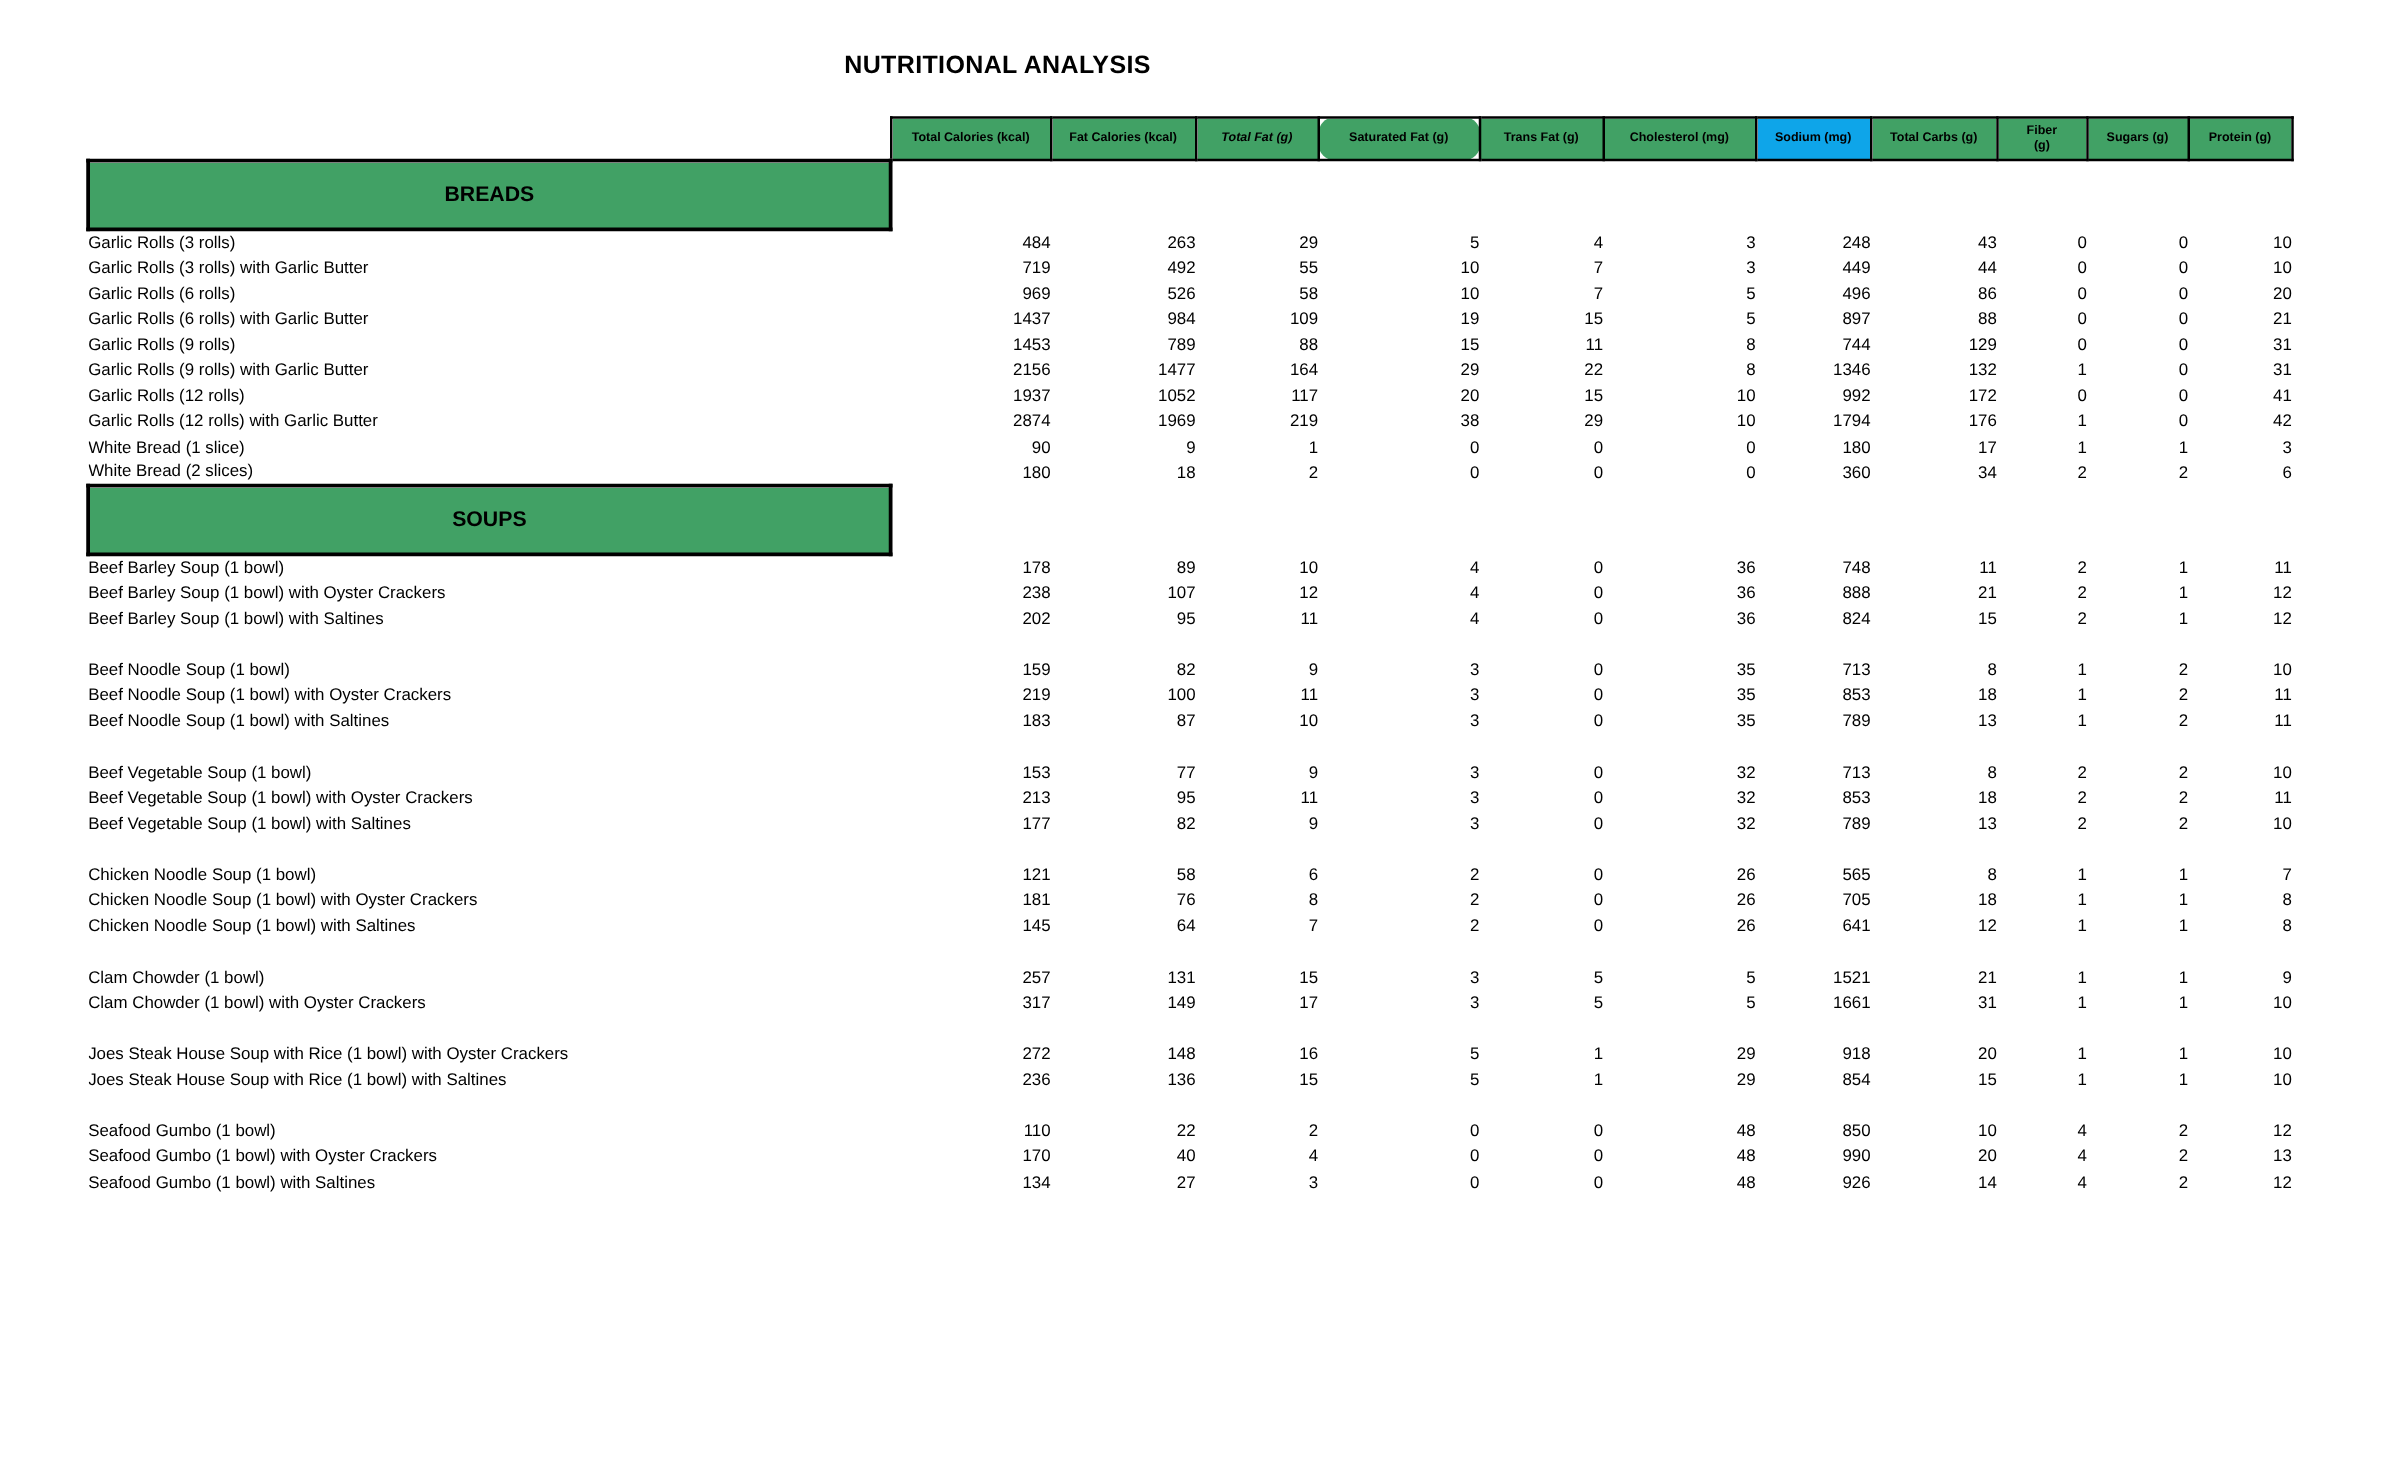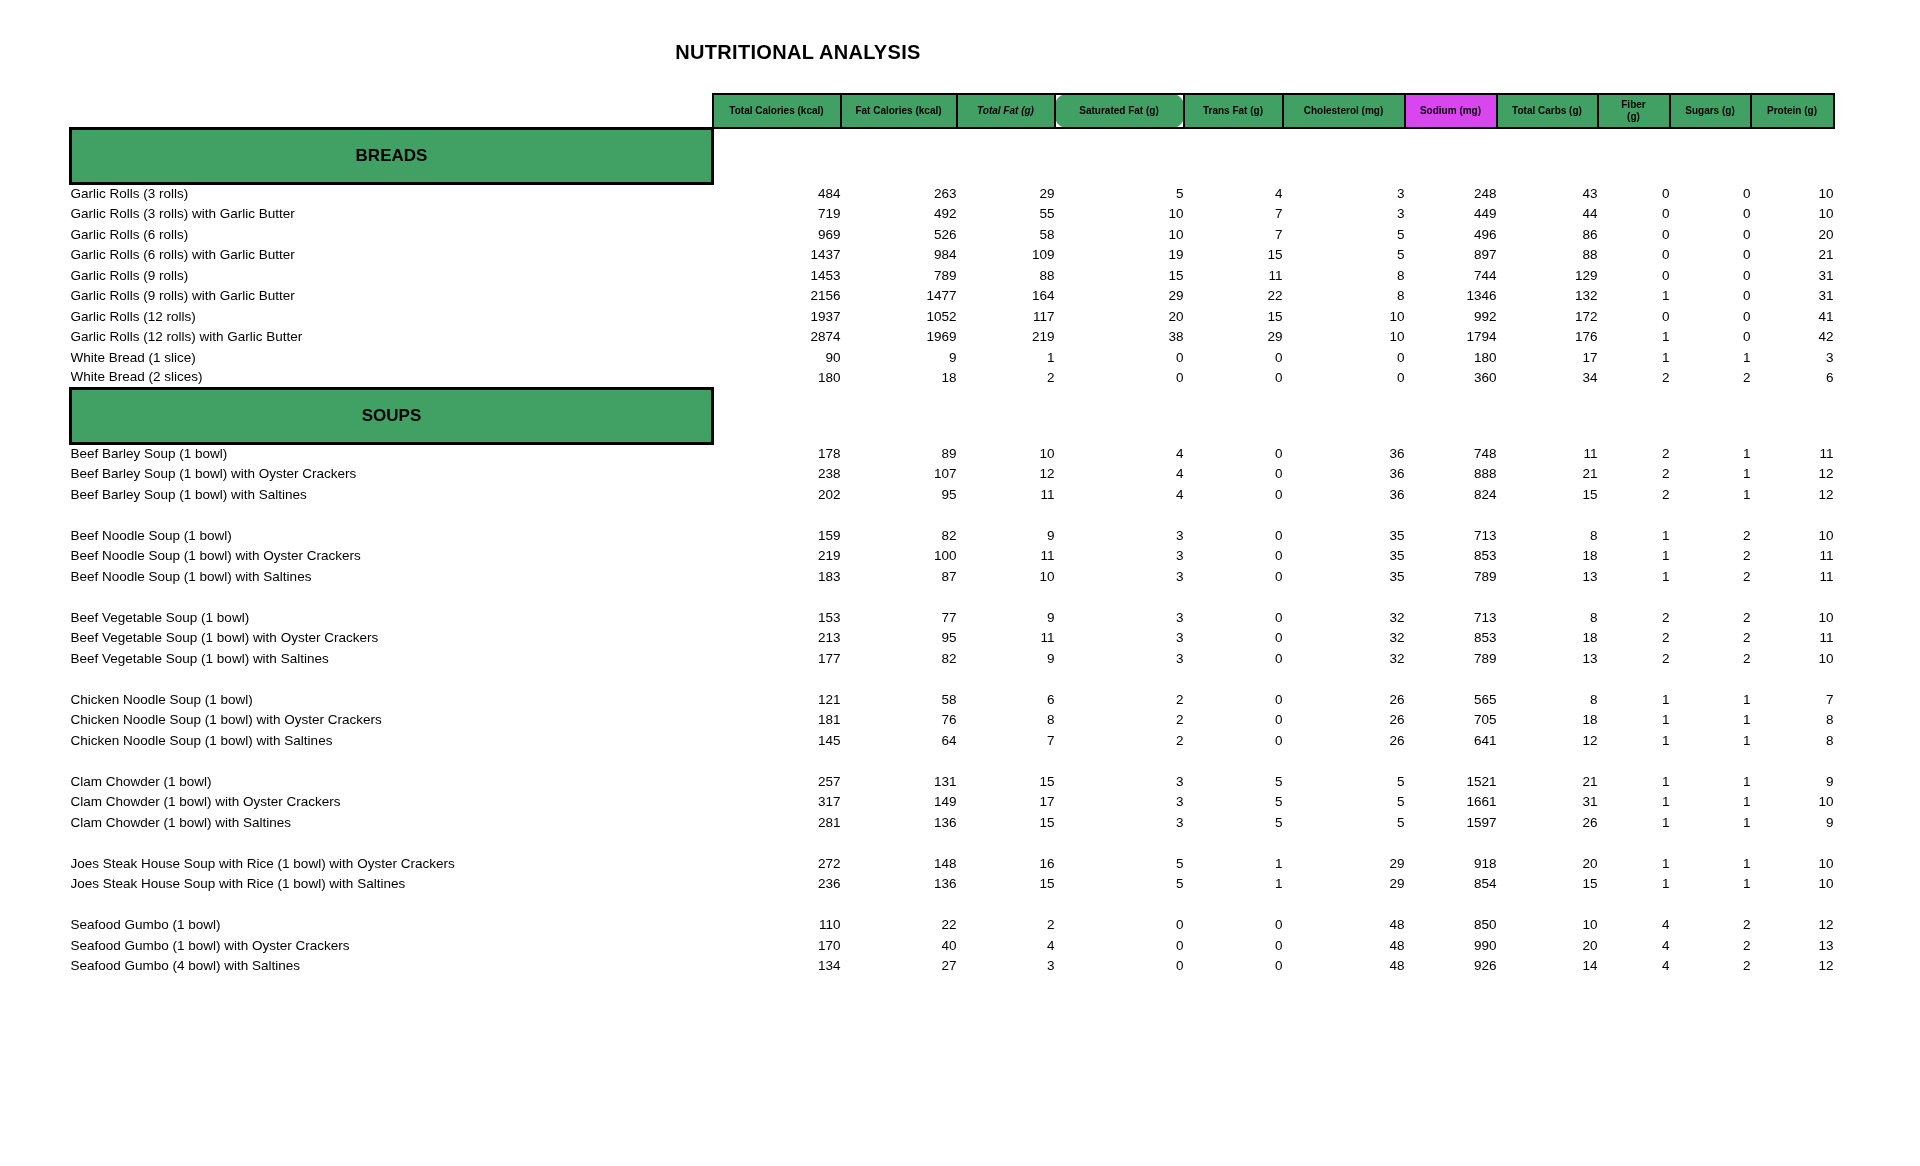--- a/index.html
+++ b/index.html
@@ -90,21 +90,21 @@
     <thead>
       <tr id="header-row">
         <th class="corner"></th>
 
       <th class="col-header" style="background: rgb(65, 161, 101);">Total Calories (kcal)</th>
           <th class="col-header" style="background: rgb(65, 161, 101);">Fat Calories (kcal)</th>
           <th class="col-header" style="background: rgb(65, 161, 101); font-style: italic;">Total Fat (g)</th>
           <th class="col-header" style="background: rgb(65, 161, 101); border-radius: 12px;">Saturated Fat (g)</th>
           <th class="col-header" style="background: rgb(65, 161, 101);">Trans Fat (g)</th>
           <th class="col-header" style="background: rgb(65, 161, 101);">Cholesterol (mg)</th>
-          <th class="col-header" style="background: #d946ef;">Sodium (mg)</th>
+          <th class="col-header" style="background: #0ea5e9;">Sodium (mg)</th>
           <th class="col-header" style="background: rgb(65, 161, 101);">Total Carbs (g)</th>
           <th class="col-header" style="background: rgb(65, 161, 101);">Fiber (g)</th>
           <th class="col-header" style="background: rgb(65, 161, 101);">Sugars (g)</th>
           <th class="col-header" style="background: rgb(65, 161, 101);">Protein (g)</th>
         </tr>
     </thead>
     <tbody id="table-body">
 
     <tr>
           <td class="banner-cell" style="background: rgb(65, 161, 101);">BREADS</td>
@@ -475,34 +475,20 @@
           <td class="value-cell">17</td>
           <td class="value-cell">3</td>
           <td class="value-cell">5</td>
           <td class="value-cell">5</td>
           <td class="value-cell">1661</td>
           <td class="value-cell">31</td>
           <td class="value-cell">1</td>
           <td class="value-cell">1</td>
           <td class="value-cell">10</td>
         </tr>
-        <tr class="data-row">
-          <td class="name-cell">Clam Chowder (1 bowl) with Saltines</td>
-          <td class="value-cell">281</td>
-          <td class="value-cell">136</td>
-          <td class="value-cell">15</td>
-          <td class="value-cell">3</td>
-          <td class="value-cell">5</td>
-          <td class="value-cell">5</td>
-          <td class="value-cell">1597</td>
-          <td class="value-cell">26</td>
-          <td class="value-cell">1</td>
-          <td class="value-cell">1</td>
-          <td class="value-cell">9</td>
-        </tr>
         <tr class="spacer-row">
           <td colspan="12"></td>
         </tr>
         <tr class="data-row">
           <td class="name-cell">Joes Steak House Soup with Rice (1 bowl) with Oyster Crackers</td>
           <td class="value-cell">272</td>
           <td class="value-cell">148</td>
           <td class="value-cell">16</td>
           <td class="value-cell">5</td>
           <td class="value-cell">1</td>
@@ -552,21 +538,21 @@
           <td class="value-cell">0</td>
           <td class="value-cell">0</td>
           <td class="value-cell">48</td>
           <td class="value-cell">990</td>
           <td class="value-cell">20</td>
           <td class="value-cell">4</td>
           <td class="value-cell">2</td>
           <td class="value-cell">13</td>
         </tr>
         <tr class="data-row">
-          <td class="name-cell">Seafood Gumbo (4 bowl) with Saltines</td>
+          <td class="name-cell">Seafood Gumbo (1 bowl) with Saltines</td>
           <td class="value-cell">134</td>
           <td class="value-cell">27</td>
           <td class="value-cell">3</td>
           <td class="value-cell">0</td>
           <td class="value-cell">0</td>
           <td class="value-cell">48</td>
           <td class="value-cell">926</td>
           <td class="value-cell">14</td>
           <td class="value-cell">4</td>
           <td class="value-cell">2</td>

